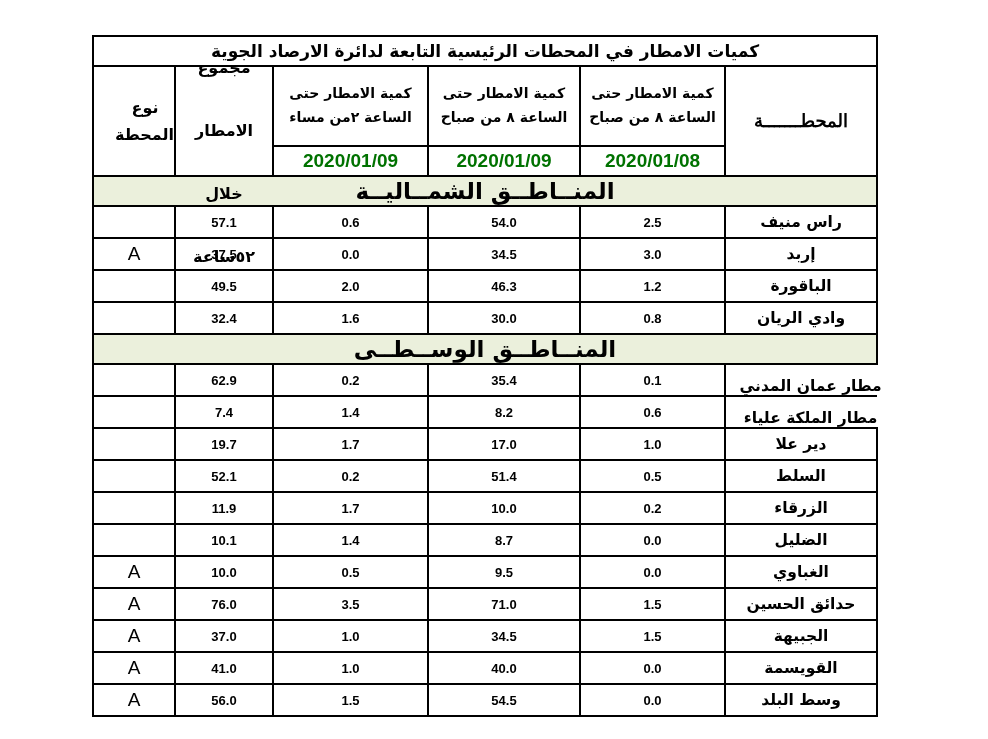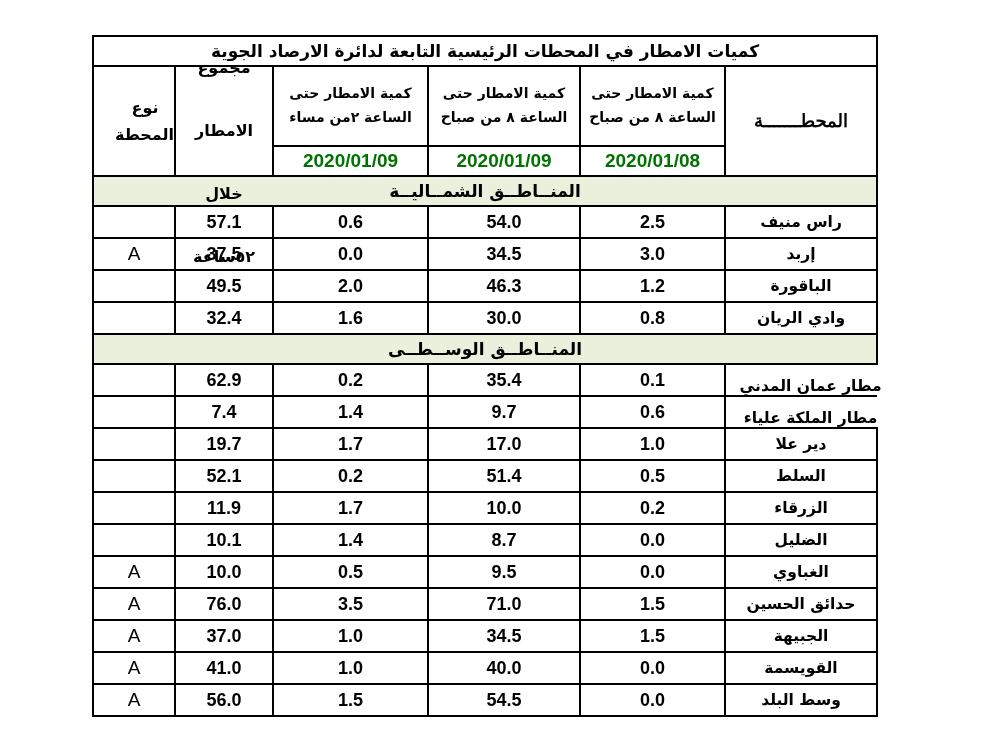--- a/index.html
+++ b/index.html
@@ -41,28 +41,28 @@
     display:flex;flex-direction:column;justify-content:space-between;
     height:108px;font-family:"DejaVu Sans",sans-serif;font-weight:bold;font-size:16px;gap:44px;
   }
   .total-stack div:first-child{margin-top:-9px;}
   .date-cell{
     font-family:"Liberation Sans",sans-serif;font-weight:bold;font-size:19px;
     color:var(--green);direction:ltr;
   }
   .section-cell{
     background:var(--sect-bg);height:28px;
-    font-family:"DejaVu Sans",sans-serif;font-weight:bold;font-size:17px;
+    font-family:"DejaVu Sans",sans-serif;font-weight:bold;font-size:23px;
   }
   tr.data-row{height:32px;}
   td.station{
     font-family:"DejaVu Sans",sans-serif;font-weight:bold;font-size:15.5px;
   }
   td.num{
-    font-family:"Liberation Sans",sans-serif;font-weight:bold;font-size:18px;direction:ltr;
+    font-family:"Liberation Sans",sans-serif;font-weight:bold;font-size:13px;direction:ltr;
   }
   td.type{
     font-family:"Liberation Sans",sans-serif;font-weight:normal;font-size:19px;
   }
   td.no-rb{border-right:none;}
   .ovf{display:inline-block;white-space:nowrap;transform:translateX(9px);margin-top:12px;}
 </style>
 </head>
 <body>
 
@@ -155,21 +155,21 @@
         <td class="station no-rb"><span class="ovf">مطار عمان المدني</span></td>
         <td class="num">0.1</td>
         <td class="num">35.4</td>
         <td class="num">0.2</td>
         <td class="num">62.9</td>
         <td class="type"></td>
       </tr>
       <tr class="data-row">
         <td class="station no-rb"><span class="ovf">مطار الملكة علياء</span></td>
         <td class="num">0.6</td>
-        <td class="num">9.7</td>
+        <td class="num">8.2</td>
         <td class="num">1.4</td>
         <td class="num">7.4</td>
         <td class="type"></td>
       </tr>
       <tr class="data-row">
         <td class="station">دير علا</td>
         <td class="num">1.0</td>
         <td class="num">17.0</td>
         <td class="num">1.7</td>
         <td class="num">19.7</td>

